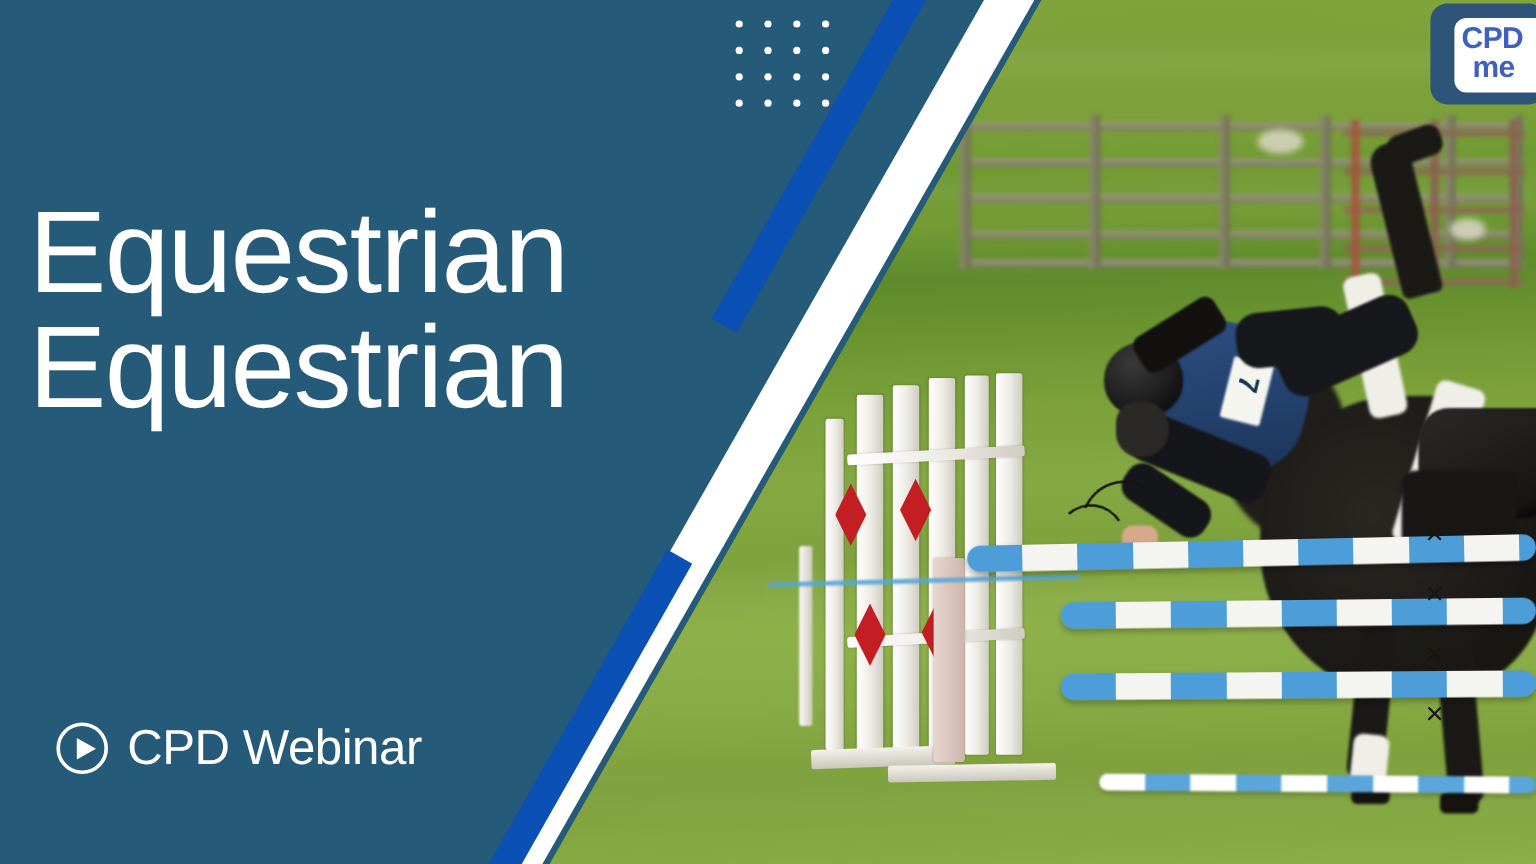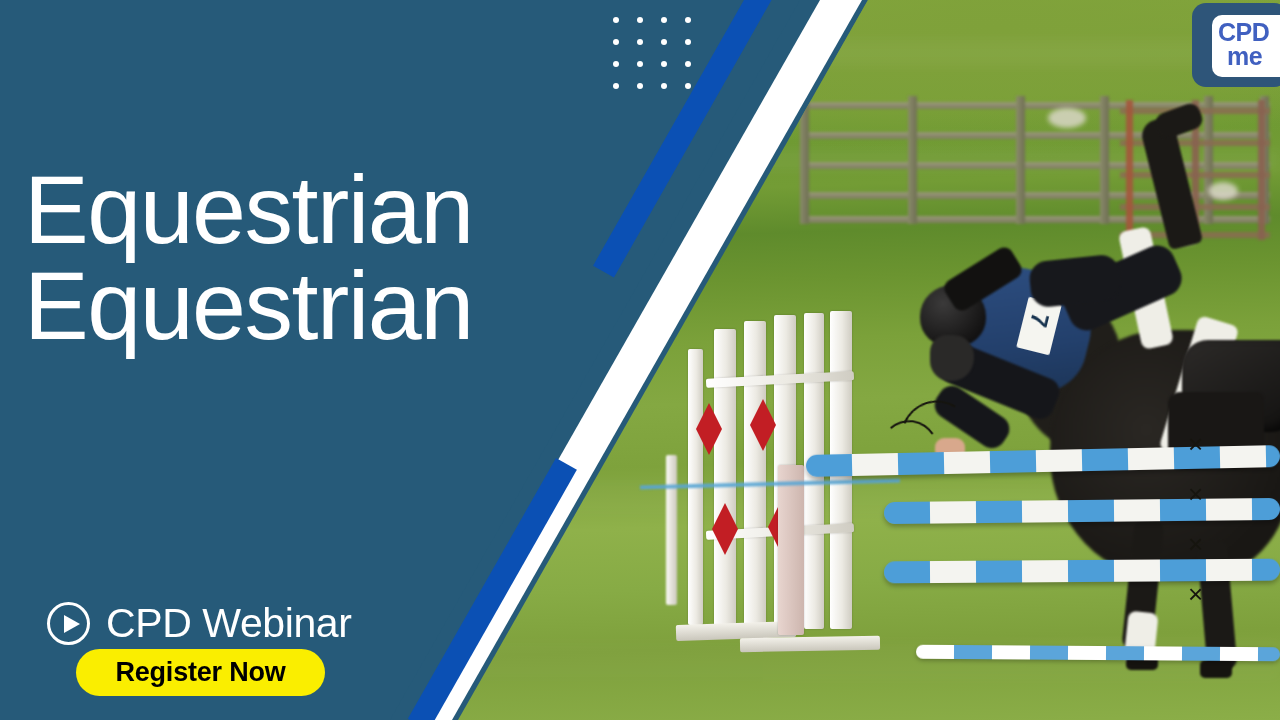--- a/index.html
+++ b/index.html
@@ -633,21 +633,20 @@
   <div class="headline">
     <span>Equestrian</span>
     <span>Equestrian</span>
   </div>
 
   <div class="webinar-row">
     <span class="play-icon"></span>
     <span class="webinar-text">CPD Webinar</span>
   </div>
 
-  <button class="register-btn">Register Now</button>
 
   <div class="corner-badge">
     <span class="bg-plate"></span>
     <span class="bl bl1">CPD</span>
     <span class="bl bl2">me</span>
   </div>
 
 </div>
 
 </body></html>

